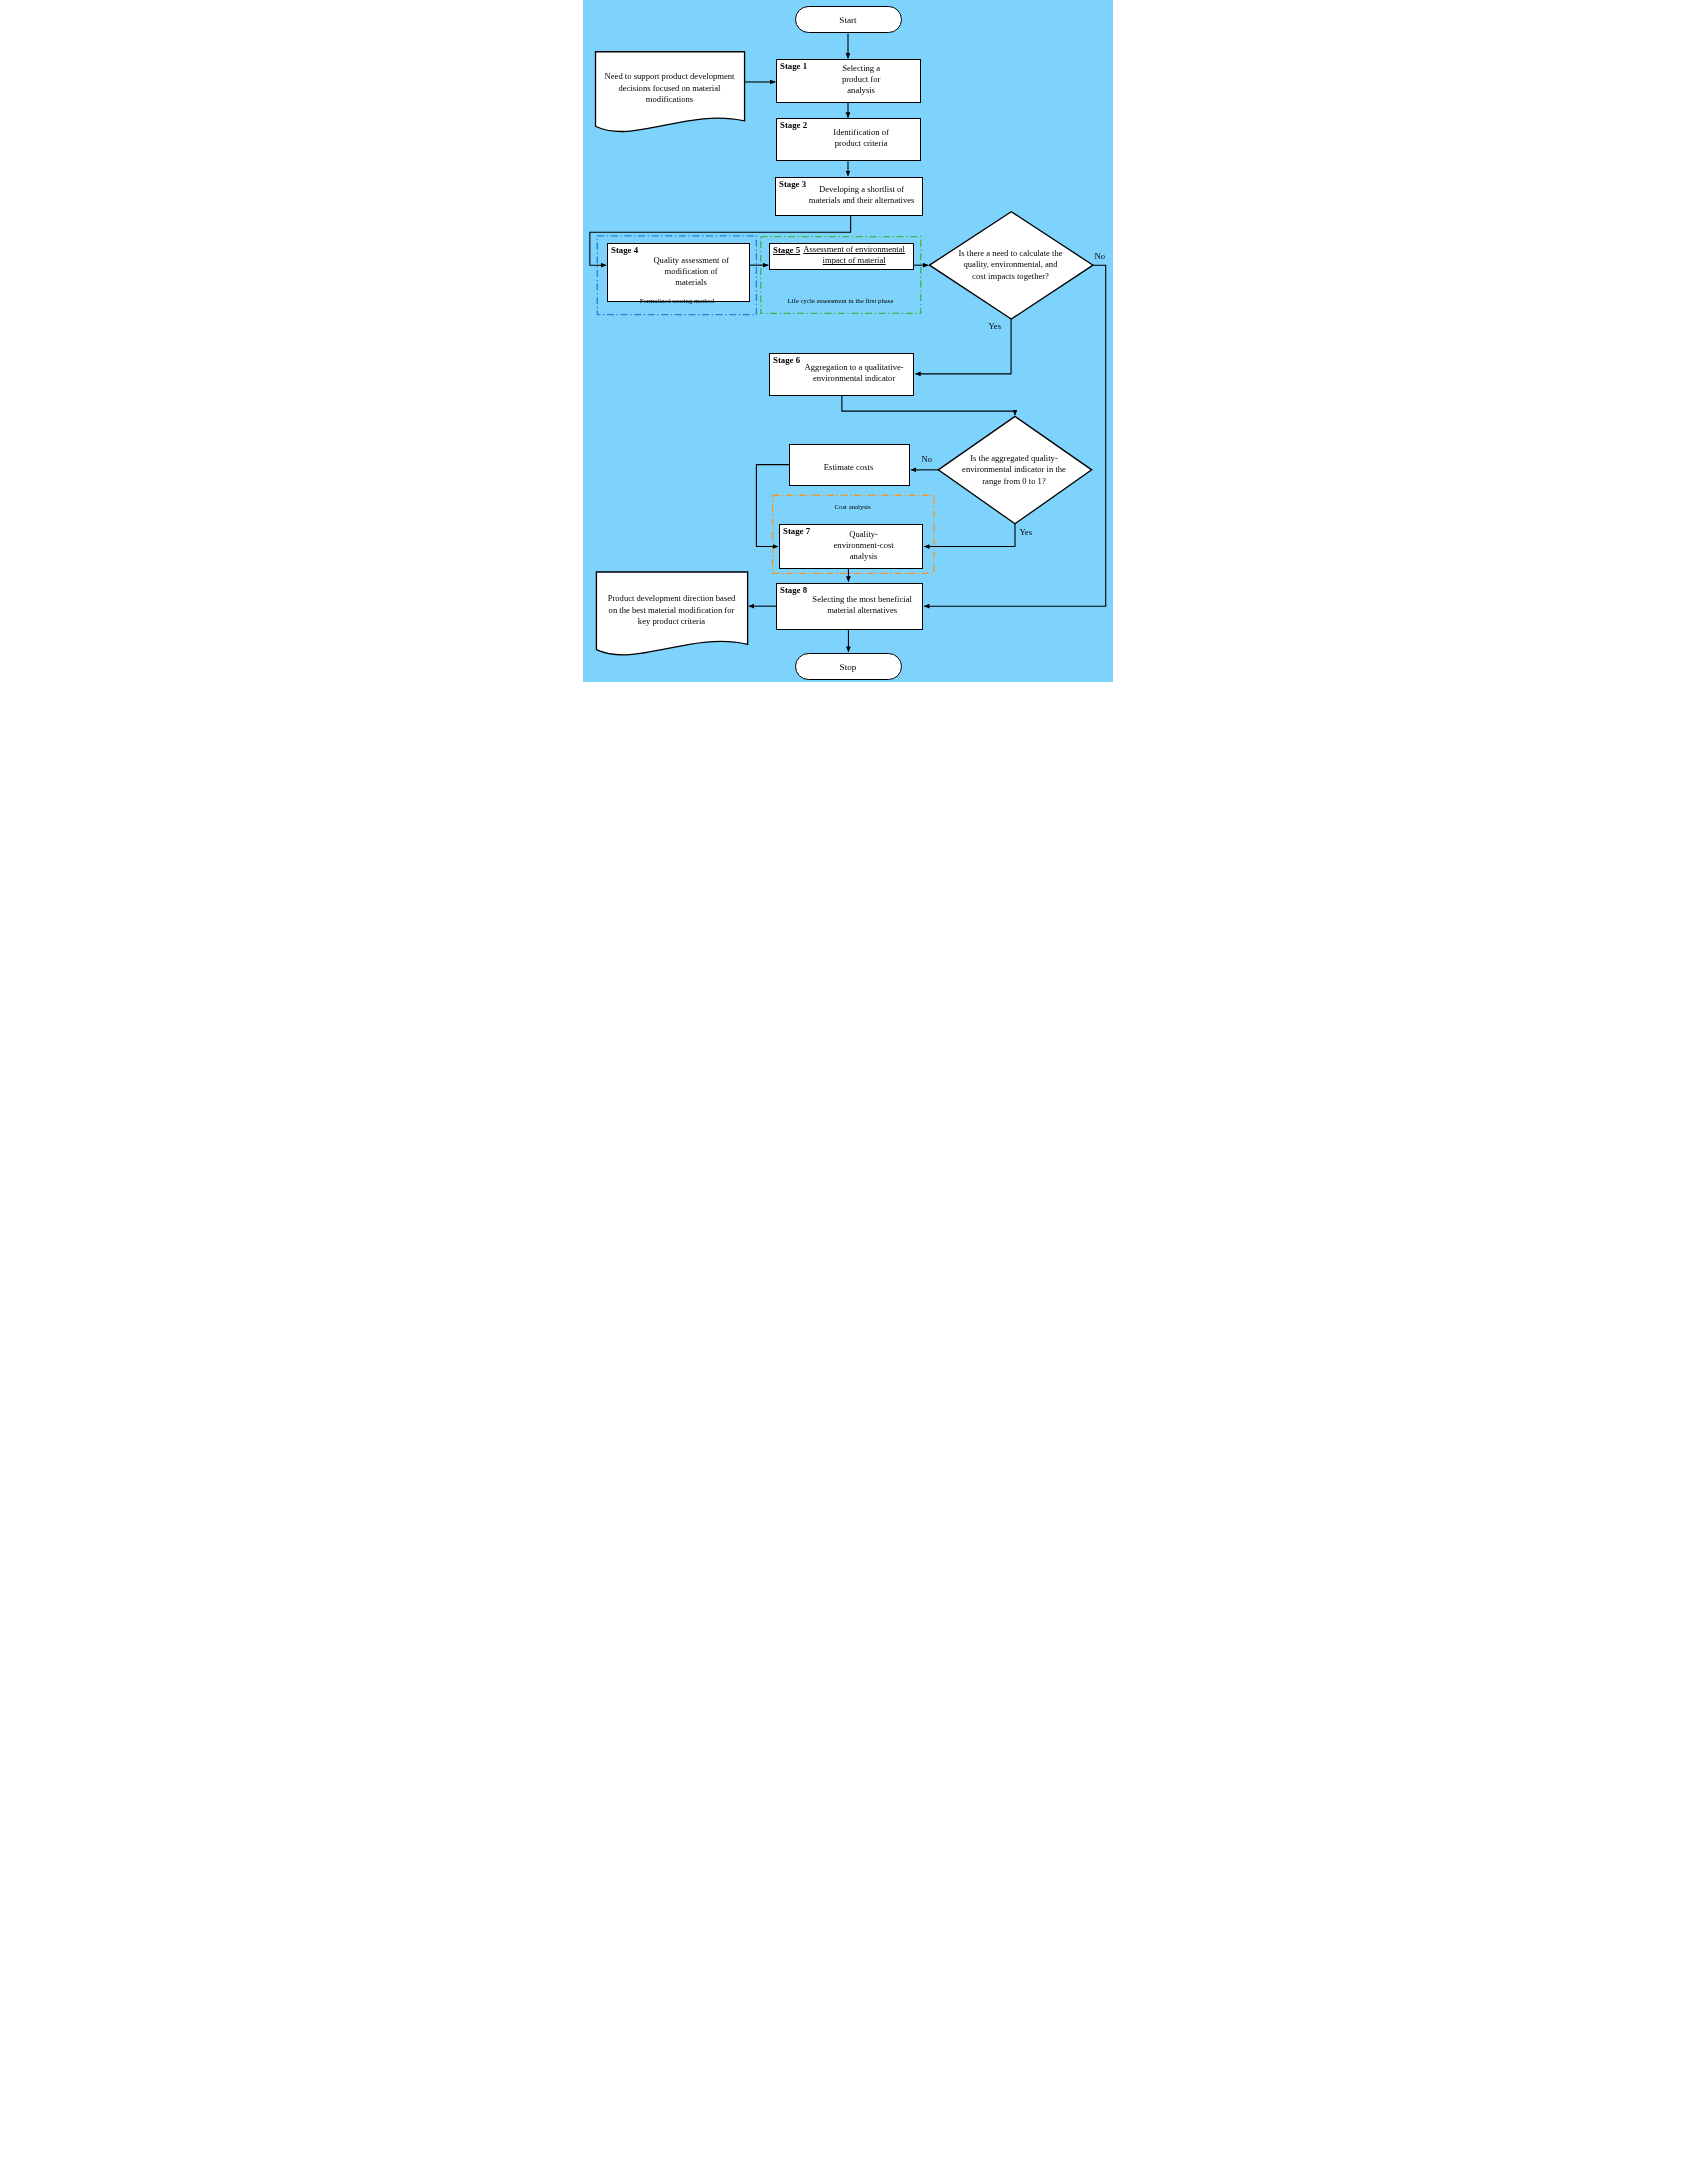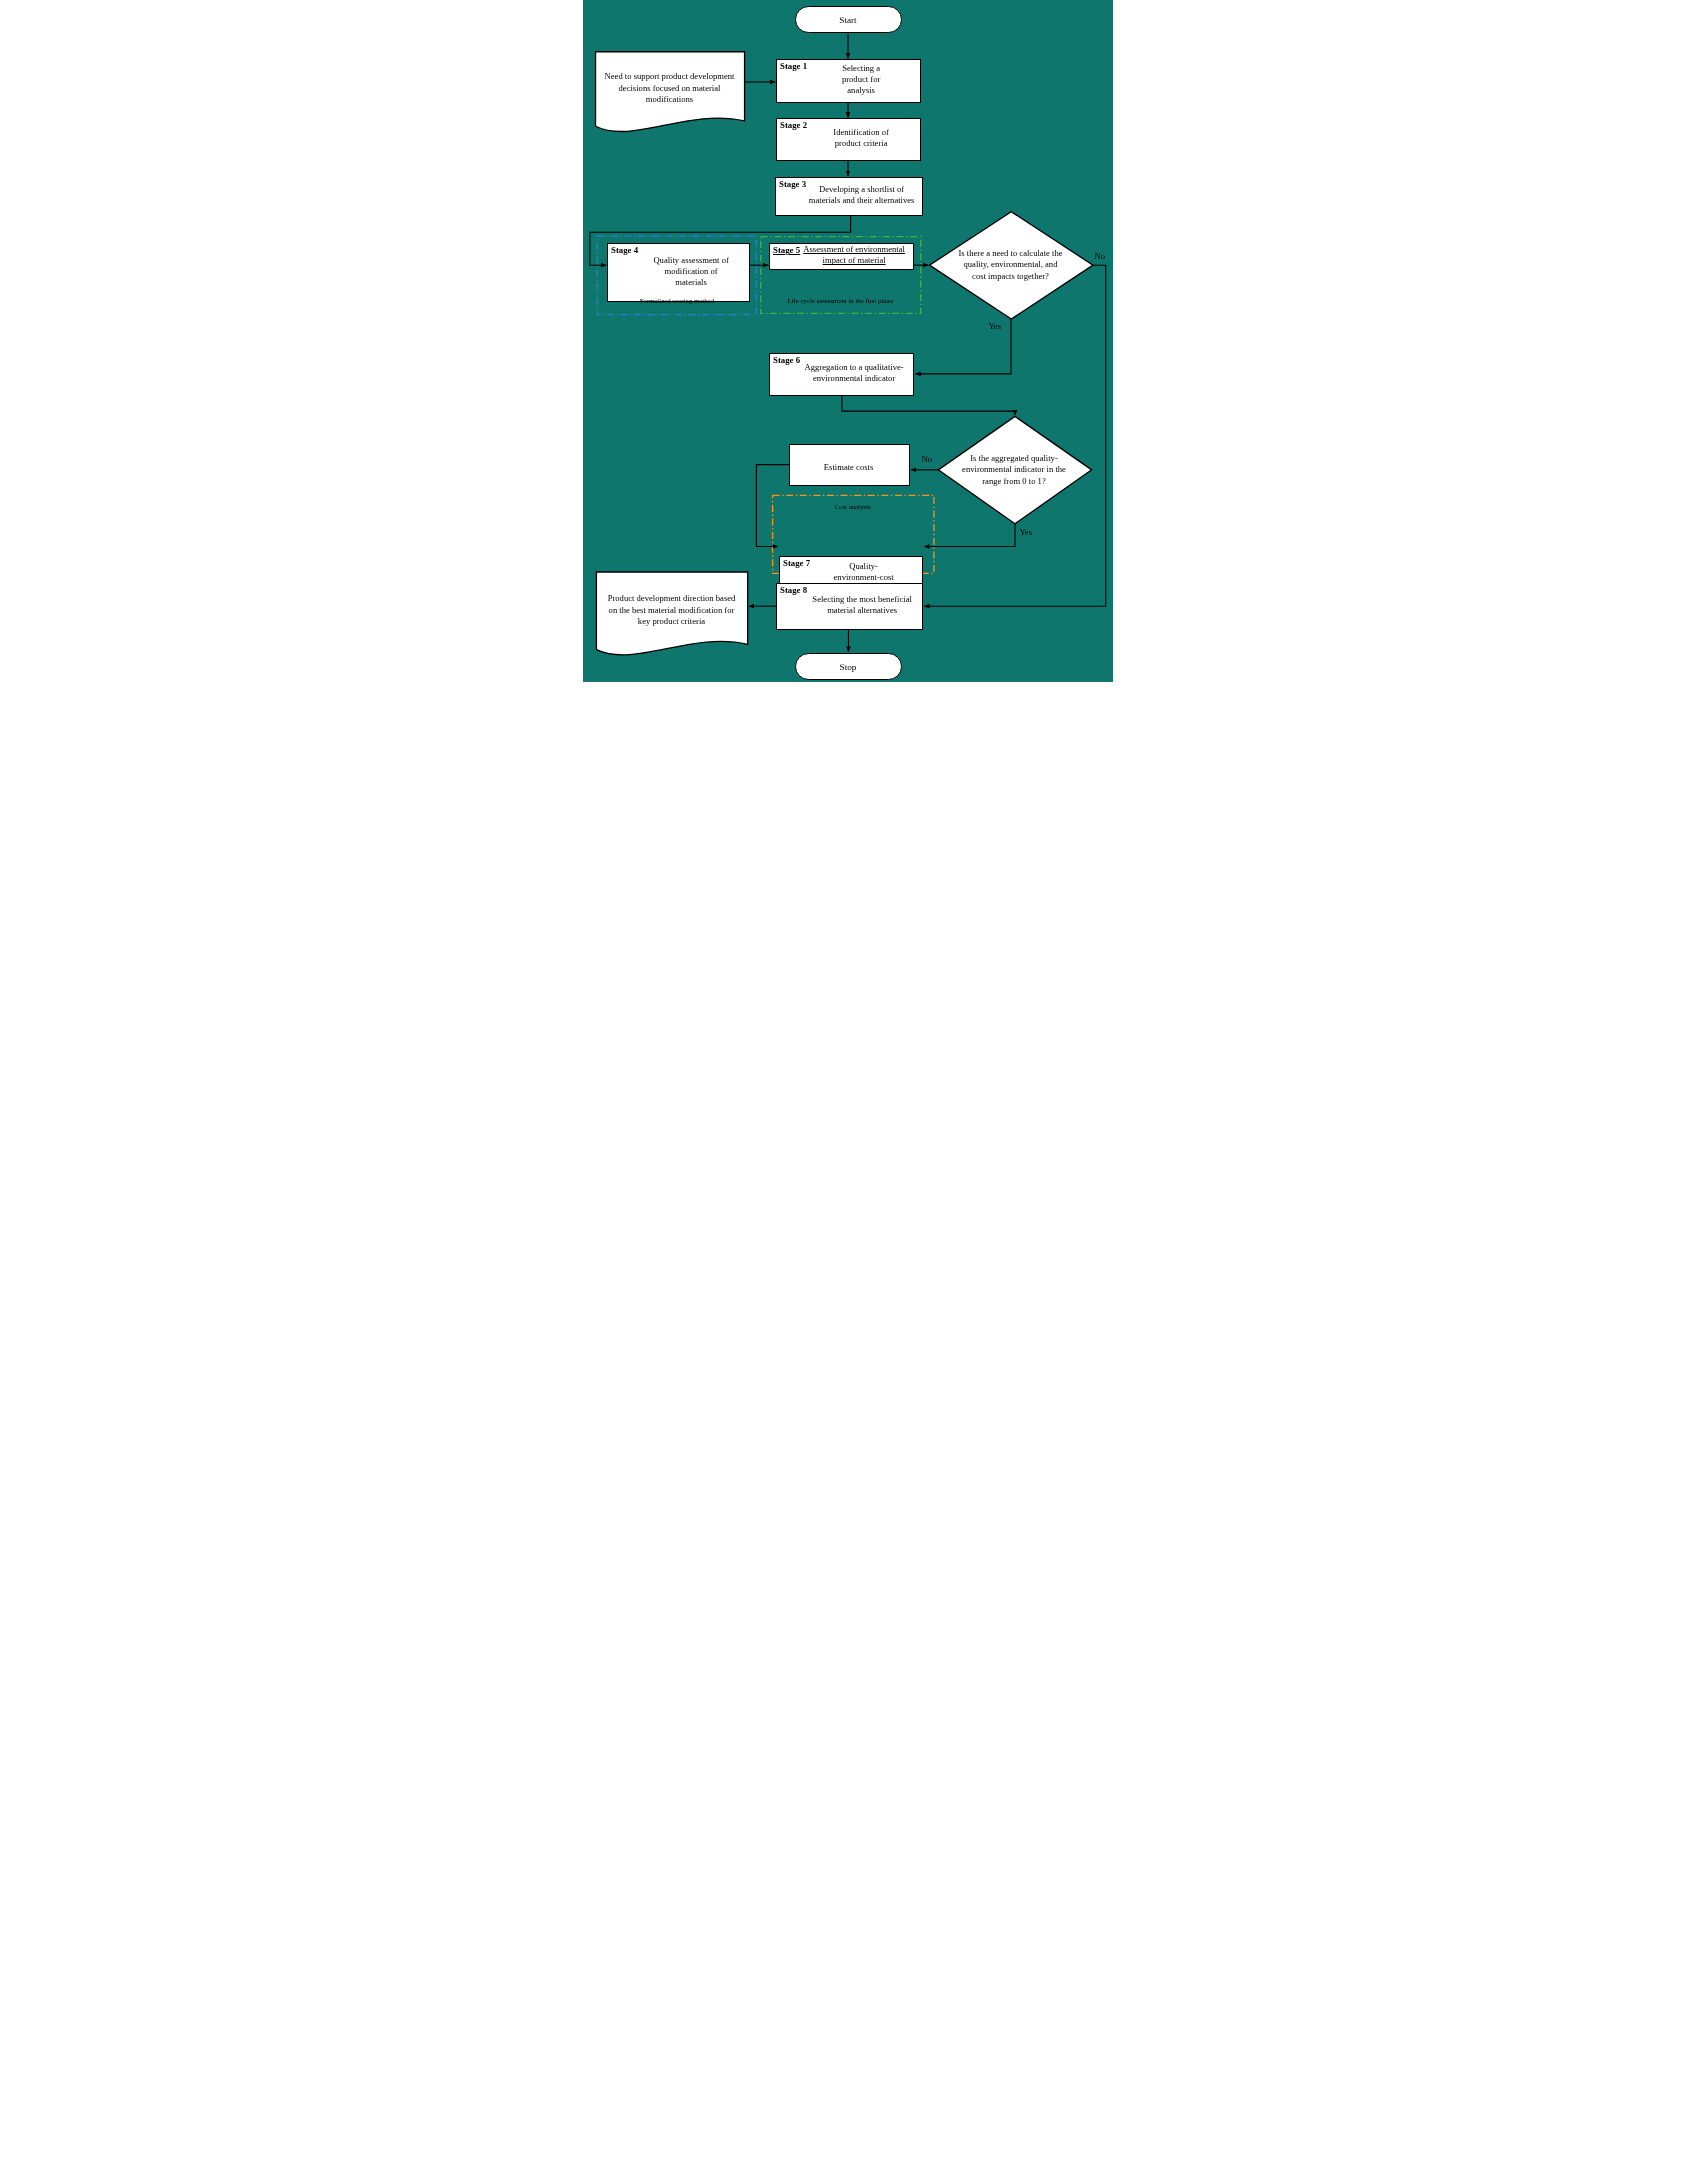--- a/index.html
+++ b/index.html
@@ -1,18 +1,18 @@
 <!DOCTYPE html>
 <html style="font-size:7px"><head>
 <meta charset="utf-8">
 <style>
   * { margin: 0; padding: 0; box-sizing: border-box; }
   html, body { background: #ffffff; }
   body { font-family: "Liberation Serif", "DejaVu Serif", serif; color: #000; }
-  .canvas { position: relative; width: 530px; height: 682px; background: #0f766e; margin: 0 auto; overflow: hidden; }
+  .canvas { position: relative; width: 530px; height: 682px; background: #7dd3fc; margin: 0 auto; overflow: hidden; }
   svg.layer { position: absolute; left: 0; top: 0; width: 530px; height: 682px; }
 
   .box { position: absolute; background: #fff; border: 1.3px solid #000; display: flex; flex-direction: row; padding: 1.3px 4.4px 3.5px 3.5px; }
   .box .title { font-weight: bold; font-size: 8.8px; line-height: 1.25; text-align: left; }
   .box .body { flex: 1; display: flex; align-items: center; justify-content: center; text-align: center; font-size: 8.6px; line-height: 1.3; padding: 0 1.8px; }
   .box.no-title { justify-content: center; padding-top: 9px; }
 
   .terminal { position: absolute; background: #fff; border: 1.3px solid #000; border-radius: 17.5px; display: flex; align-items: center; justify-content: center; font-size: 9.2px; }
 
   .caption { position: absolute; font-size: 6.8px; text-align: center; line-height: 1.25; }
@@ -109,21 +109,21 @@
   <div class="dtext" style="left:378px; top:434px; width:107px; height:72px;">Is the aggregated quality-environmental indicator in the range from 0 to 1?</div>
   <div class="dlabel" style="left:339px; top:454px;">No</div>
   <div class="dlabel" style="left:437px; top:527px;">Yes</div>
 
   <div class="box no-title" style="left:206px; top:444px; width:121px; height:42px;">
     <div class="body">Estimate costs</div>
   </div>
 
   <div class="caption" style="left:190px; top:503px; width:160px;">Cost analysis</div>
 
-  <div class="box" style="left:196px; top:524px; width:144px; height:45px;margin-top:32px;">
+  <div class="box" style="left:196px; top:524px; width:144px; height:45px;">
     <div class="title">Stage 7</div>
     <div class="body" style="padding:0 20px;">Quality-environment-cost analysis</div>
   </div>
 
   <div class="box" style="left:193px; top:583px; width:147px; height:47px;">
     <div class="title">Stage 8</div>
     <div class="body">Selecting the most beneficial material alternatives</div>
   </div>
 
 </div>

